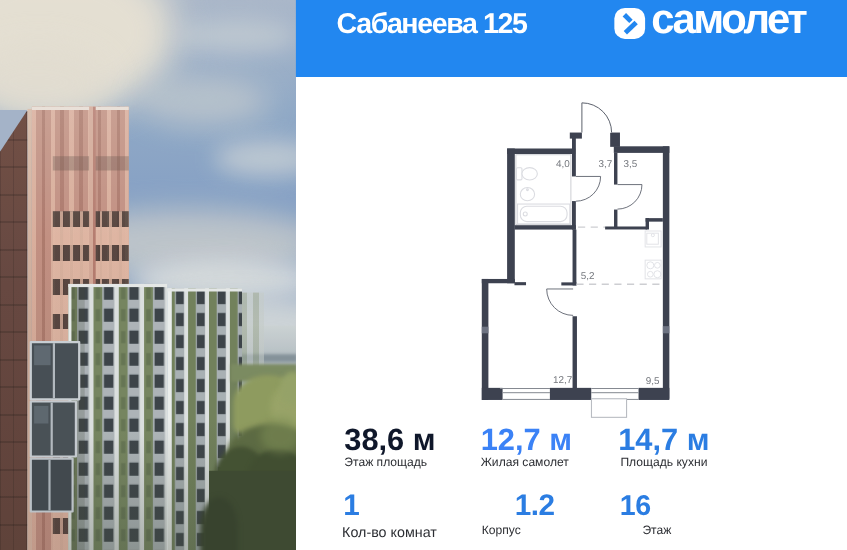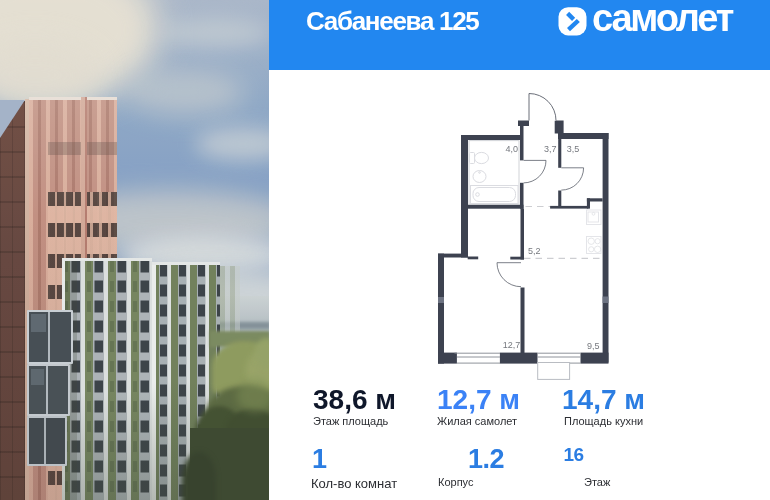--- a/index.html
+++ b/index.html
@@ -313,16 +313,16 @@
 
   <div class="abs" style="left:562px;top:384px;color:#2b7de2;font-size:28px;font-weight:bold;">14,7 м</div>
   <div class="abs" style="left:564px;top:415px;color:#2c2e33;font-size:11px;">Площадь кухни</div>
 
   <div class="abs" style="left:312px;top:444px;color:#2b7de2;font-size:27px;font-weight:bold;letter-spacing:-0.5px;">1</div>
   <div class="abs" style="left:311px;top:475.5px;color:#2c2e33;font-size:13px;">Кол-во комнат</div>
 
   <div class="abs" style="left:438px;top:444px;color:#2b7de2;font-size:27px;font-weight:bold;letter-spacing:-0.5px;margin-left:30px;">1.2</div>
   <div class="abs" style="left:438px;top:475.5px;color:#2c2e33;font-size:11px;">Корпус</div>
 
-  <div class="abs" style="left:563.5px;top:444px;color:#2b7de2;font-size:19px;font-weight:bold;letter-spacing:-0.5px;">16</div>
+  <div class="abs" style="left:563.5px;top:444px;color:#2b7de2;font-size:26px;font-weight:bold;letter-spacing:-0.5px;">16</div>
   <div class="abs" style="left:563px;top:475.5px;color:#2c2e33;font-size:11px;margin-left:21px;">Этаж</div>
 
 </div>
 
 </body></html>

